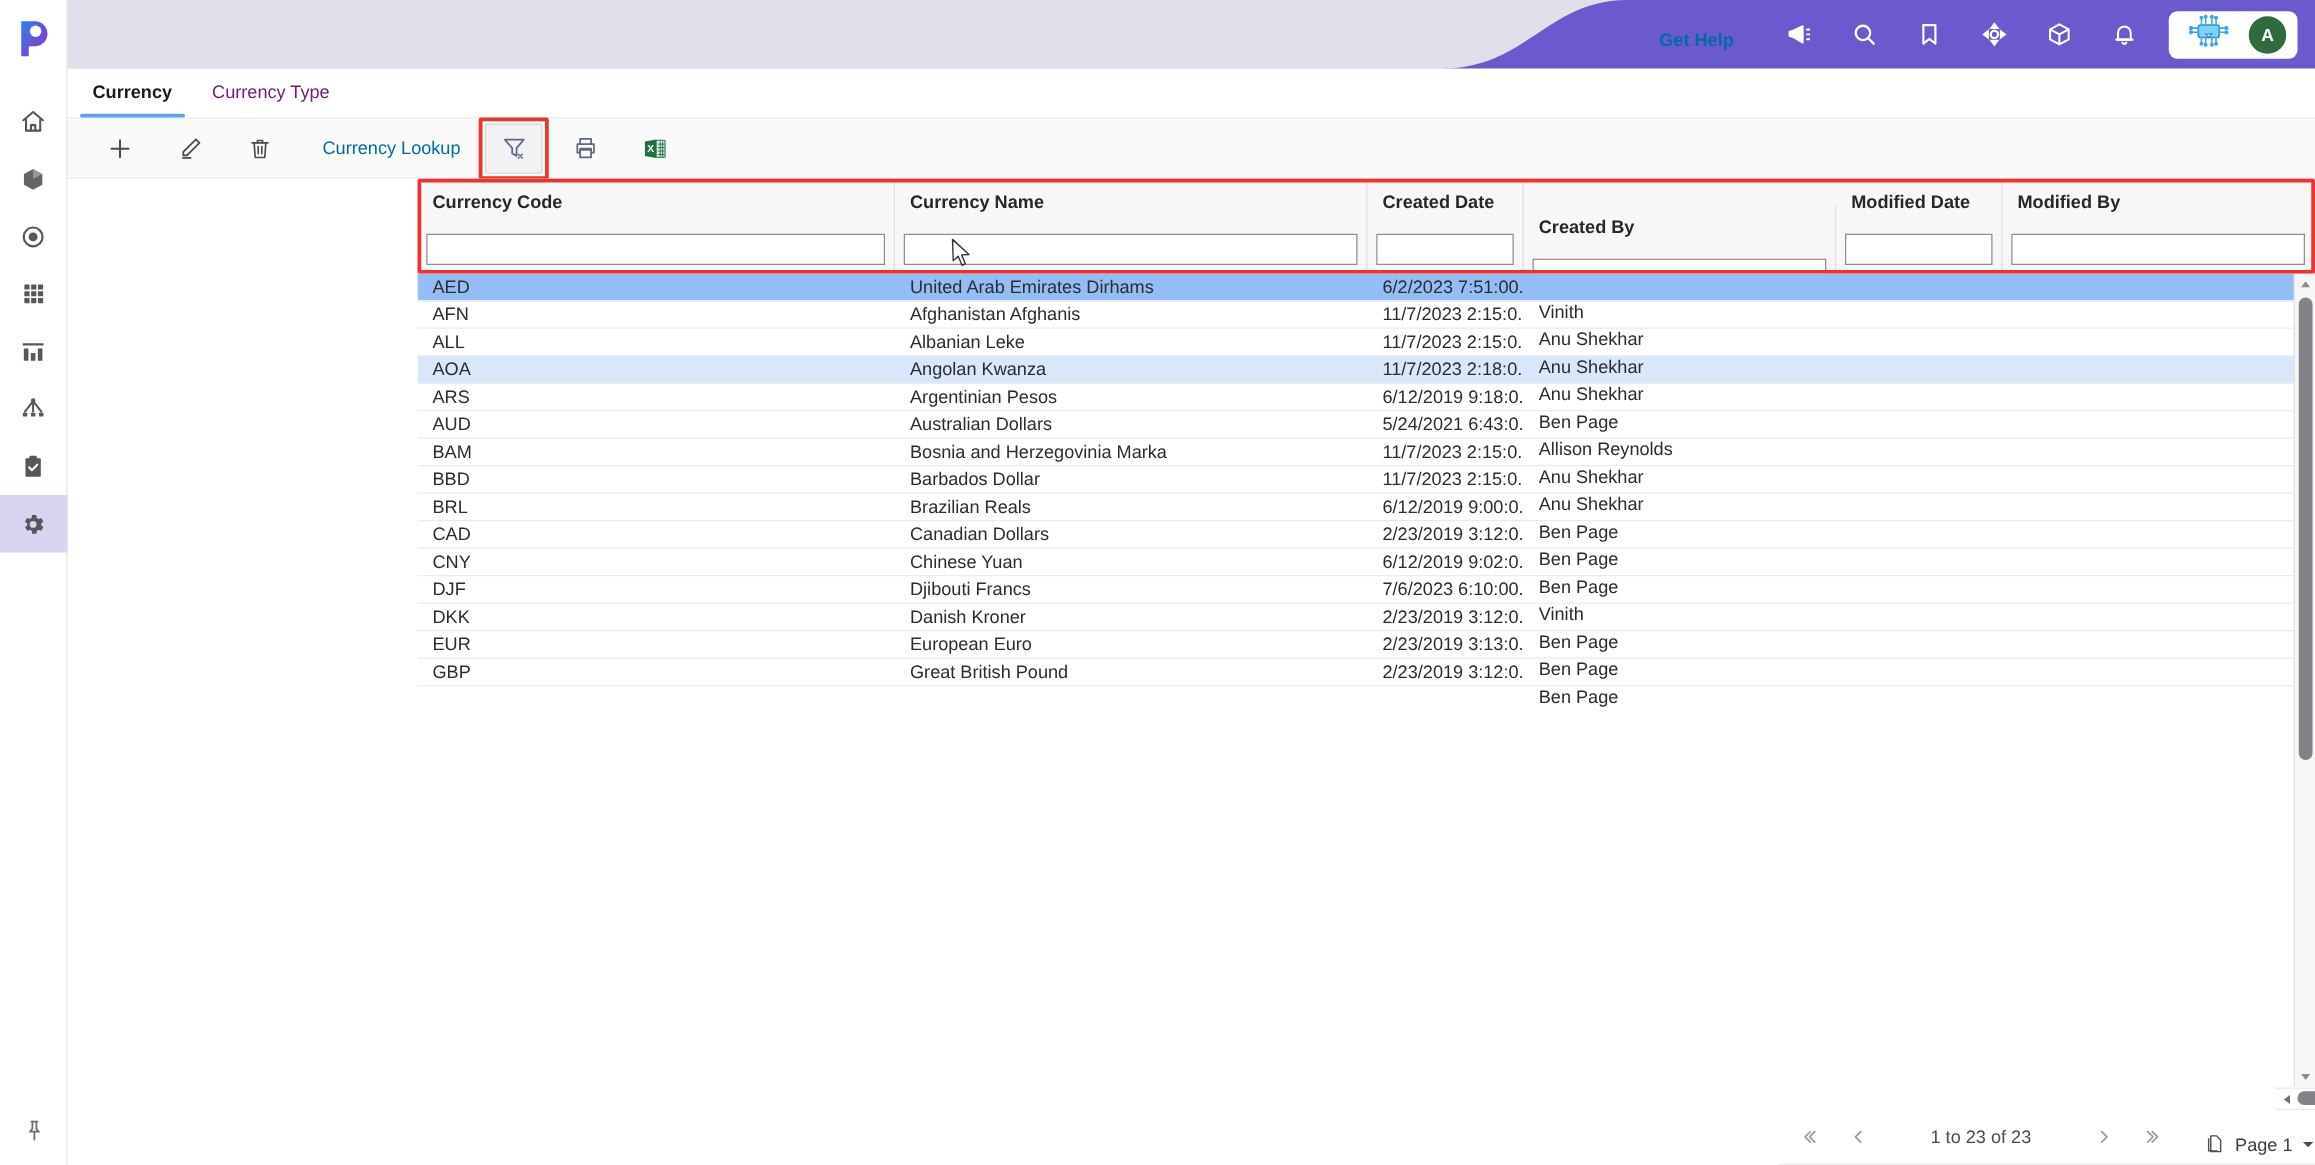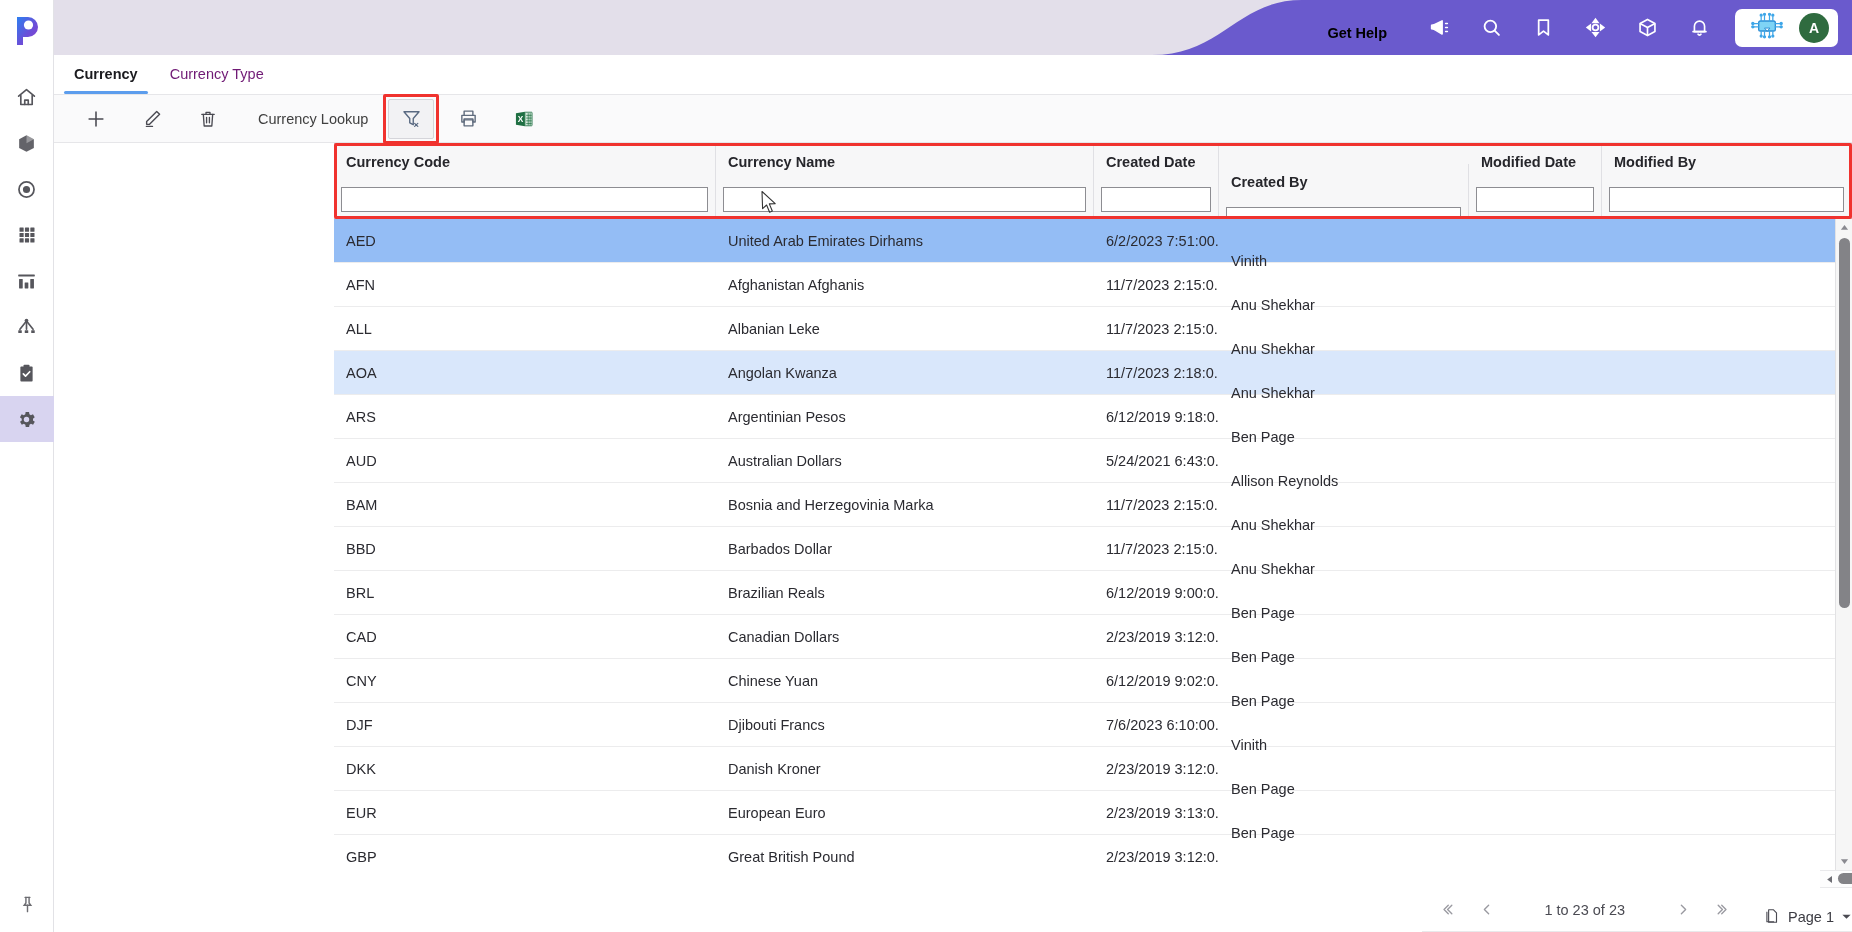--- a/index.html
+++ b/index.html
@@ -50,21 +50,21 @@
   }
   .header-purple {
     position: absolute; top: 0; right: 0; height: 55px; width: 820px;
   }
   .header-purple svg { display: block; }
   .header-right {
     position: absolute; top: 0; right: 0; height: 55px;
     display: flex; align-items: center; gap: 0px; padding-right: 14px;
   }
   .get-help {
-    color: #000000; font-size: 14.5px; font-weight: 700;
+    color: #0369a1; font-size: 14.5px; font-weight: 700;
     margin-right: 26px; cursor: pointer; white-space: nowrap; margin-top: 10px;
   }
   .hicon {
     width: 52px; height: 55px; display: flex; align-items: center; justify-content: center;
     color: #fff; cursor: pointer;
   }
   .ai-pill {
     background: #ffffff; border-radius: 7px; height: 38px;
     display: flex; align-items: center; gap: 12px;
     padding: 0 9px 0 12px; margin-left: 10px; cursor: pointer;
@@ -98,21 +98,21 @@
     height: 48px; flex: 0 0 48px; background: #fafafb;
     border-bottom: 1px solid #e6e6e9;
     display: flex; align-items: center; padding-left: 14px; gap: 0px;
   }
   .tb-btn {
     width: 56px; height: 44px;
     display: flex; align-items: center; justify-content: center;
     color: #4a4a52; cursor: pointer;
   }
   .tb-label {
-    font-size: 14.5px; color: #404040; padding: 0 14px 0 22px;
+    font-size: 14.5px; color: #0369a1; padding: 0 14px 0 22px;
     cursor: pointer; white-space: nowrap;
   }
   .tb-btn.boxed {
     position: relative; width: 46px; height: 40px;
     border: 1px solid #d5d5da; background: #f2f2f4; border-radius: 2px;
     margin: 0 6px;
   }
   .redring {
     position: absolute; border: 3px solid #f0322e; border-radius: 2px;
     pointer-events: none;
@@ -136,21 +136,21 @@
     padding: 0 7px; border-right: 1px solid #e0e0e4;
   }
   .gfilter-cell input {
     width: 100%; height: 25px;
     border: 1px solid #8d8d92; background: #fff; outline: none;
     font-family: "Liberation Sans", sans-serif; font-size: 13px;
     padding: 0 5px; color: #222;
   }
 
   .gbody { flex: 1; overflow: hidden; position: relative; background: #fff; }
-  .grow { display: flex; height: 44px; align-items: center; border-bottom: 1px solid #ececed; }
+  .grow { display: flex; height: 22px; align-items: center; border-bottom: 1px solid #ececed; }
   .grow.selected { background: #94bdf5; }
   .grow.hover { background: #d9e7fb; }
   .gcell {
     font-size: 14.5px; color: #2b2b31; padding: 0 12px;
     height: 100%; display: flex; align-items: center;
     overflow: hidden; white-space: nowrap;
   }
 
   
   .c0 { width: 382px; flex: 0 0 382px; }

